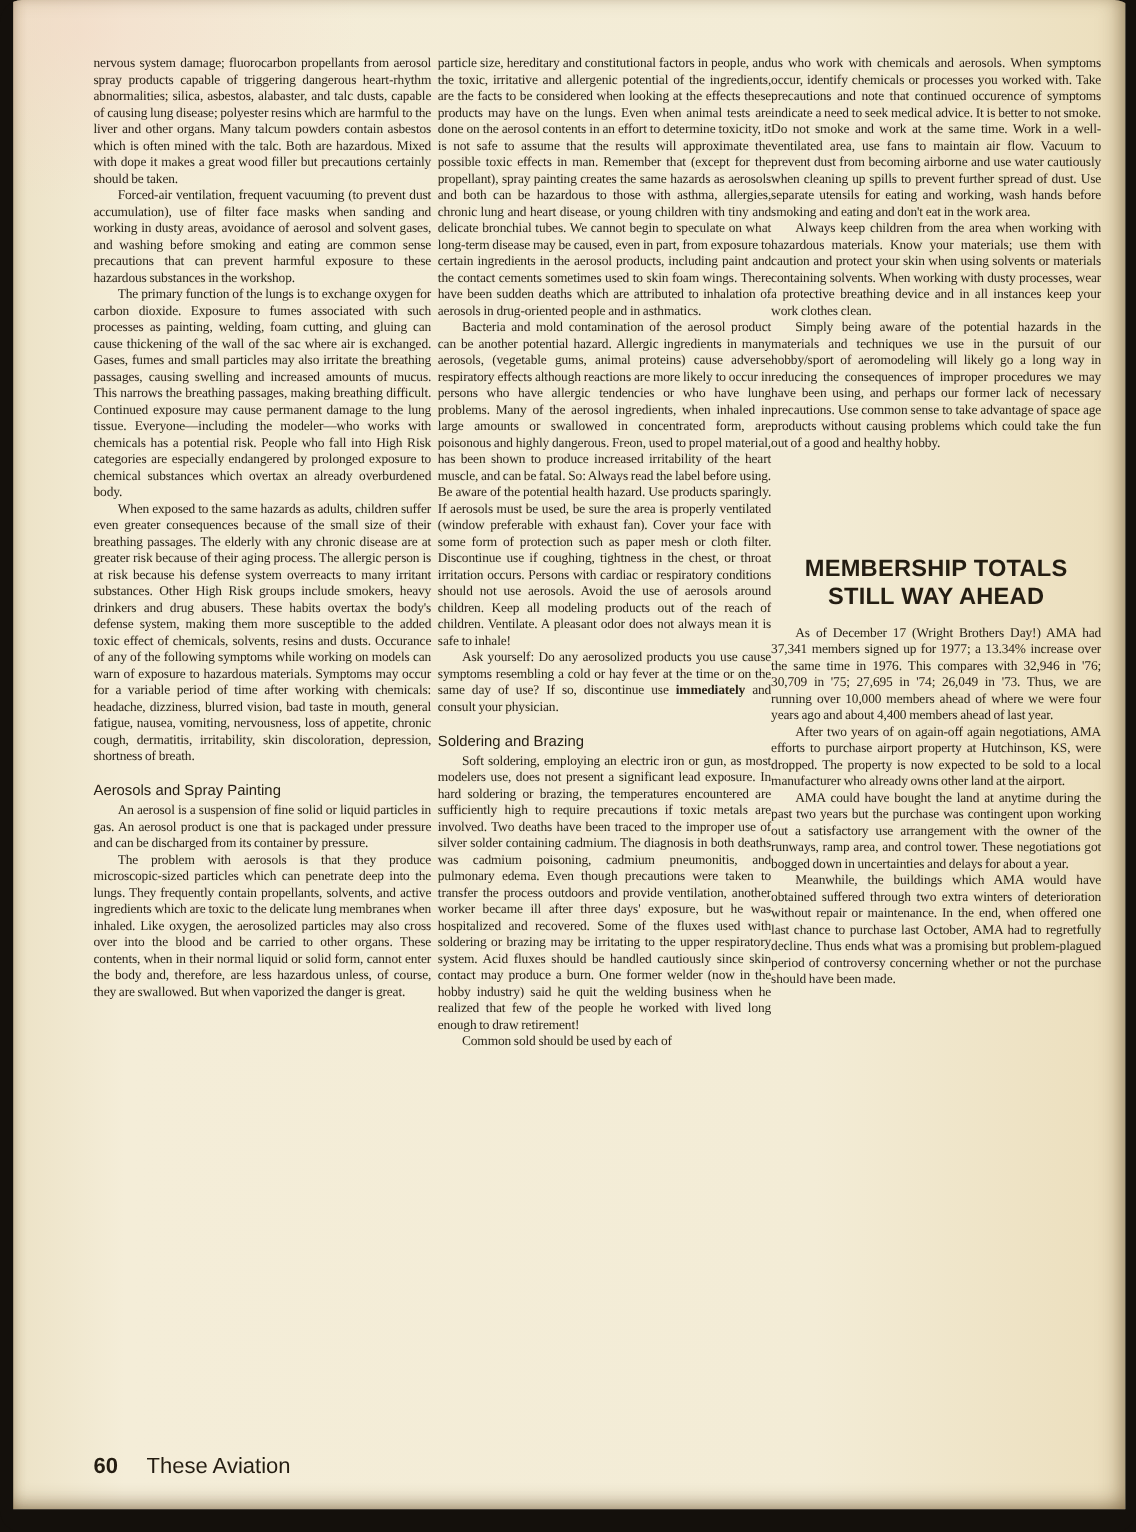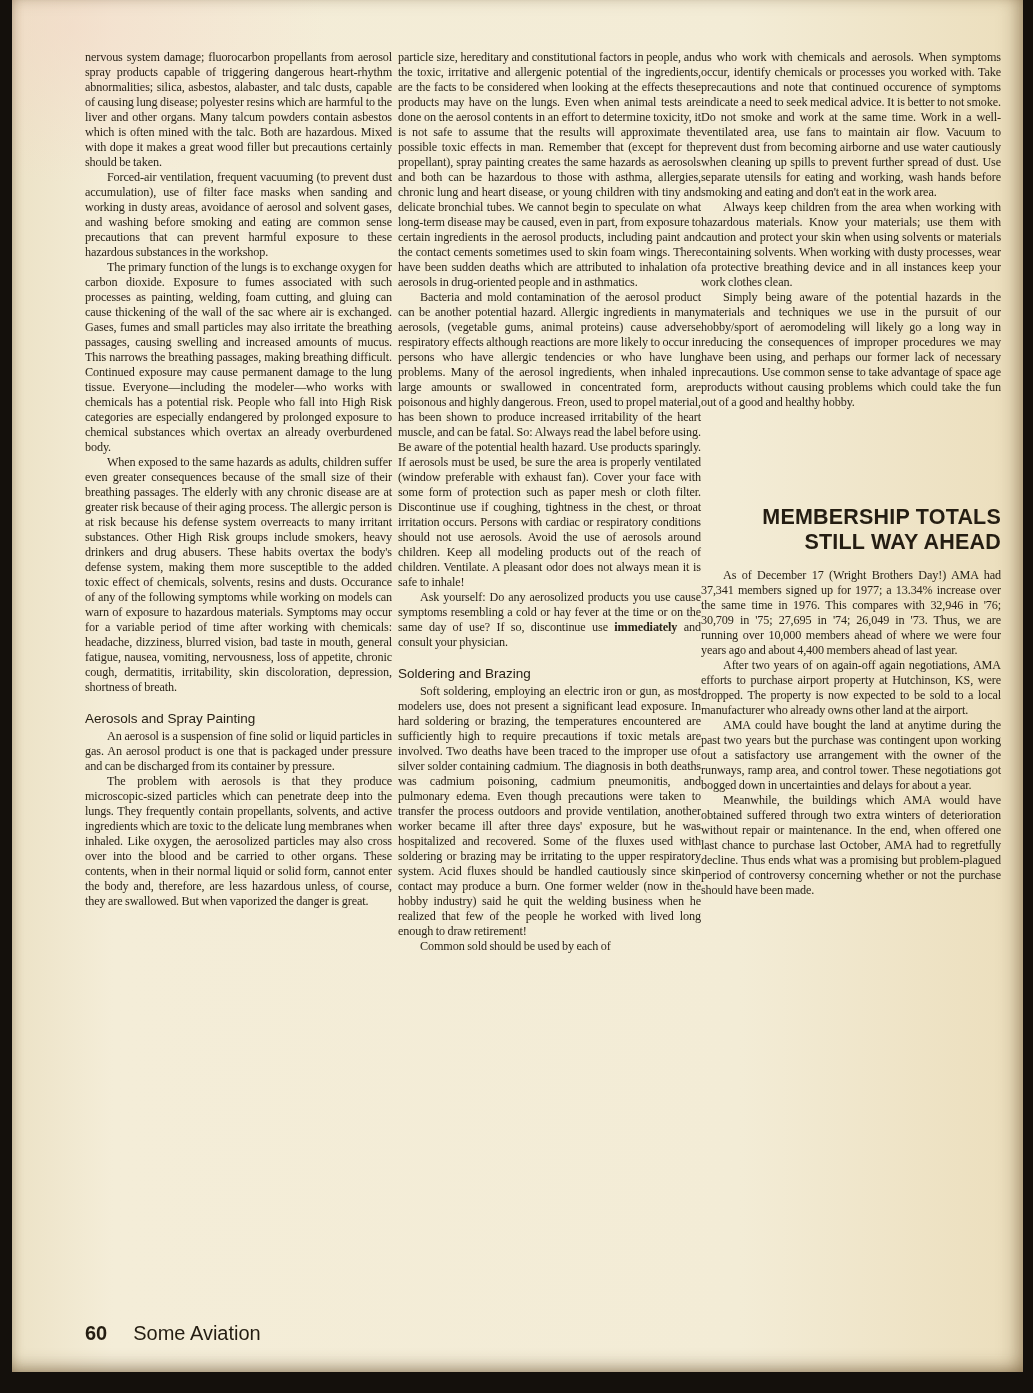--- a/index.html
+++ b/index.html
@@ -1,35 +1,35 @@
 <!DOCTYPE html>
 <html lang="en"><head>
 <meta charset="utf-8">
 <style>
   html,body{margin:0;padding:0;background:#14100c;}
   .scan{position:relative;width:1033px;height:1393px;background:#14100c;overflow:hidden;
-        font-family:"Liberation Serif",serif;}
+        font-family:"Liberation Serif",serif;border-radius:20px;}
   .paper{position:absolute;left:12px;top:0;width:1011px;height:1372px;
     background:
       radial-gradient(ellipse 420px 260px at 6% 2%, rgba(243,214,198,0.55), rgba(243,214,198,0) 60%),
       linear-gradient(90deg,#ece2c6 0%, #f4edd8 10%, #f3ecd6 72%, #ecdfbe 98%);
     box-shadow: inset -12px 0 20px -8px rgba(92,64,28,0.5),
                 inset 0 -12px 18px -8px rgba(92,64,28,0.45),
                 inset 5px 0 12px -6px rgba(92,64,28,0.35);}
   .col{position:absolute;top:50px;text-align:justify;font-size:12.2px;line-height:15px;
        letter-spacing:-0.12px;word-spacing:-0.4px;color:#2a2318;}
   .col1{left:73px;width:307px;}
   .col2{left:386px;width:303px;}
   .col3{left:689px;width:300px;}
   p.body{margin:0;text-indent:1.8em;}
   p.body.noindent{text-indent:0;}
   .col h3{font-family:"Liberation Sans",sans-serif;font-size:13.5px;font-weight:400;
           margin:16px 0 3px;text-align:left;color:#241d12;letter-spacing:0;word-spacing:0;}
   .col h2{font-family:"Liberation Sans",sans-serif;font-size:21.5px;line-height:25px;font-weight:700;
-          margin:95px 0 13px;text-align:right;white-space:pre-line;color:#241d12;
+          margin:95px 0 13px;text-align:center;white-space:pre-line;color:#241d12;
           letter-spacing:0.2px;word-spacing:0;}
   span.b{font-weight:bold;}
   .footer{position:absolute;left:73px;top:1322px;font-family:"Liberation Sans",sans-serif;color:#241d12;}
   .pageno{font-weight:bold;font-size:20px;}
   .mag{font-size:20px;margin-left:26px;}
 </style>
 </head>
 <body>
 
 <div class="scan">
@@ -56,16 +56,16 @@
         <p class="body">Always keep children from the area when working with hazardous materials. Know your materials; use them with caution and protect your skin when using solvents or materials containing solvents. When working with dusty processes, wear a protective breathing device and in all instances keep your work clothes clean.</p>
         <p class="body">Simply being aware of the potential hazards in the materials and techniques we use in the pursuit of our hobby/sport of aeromodeling will likely go a long way in reducing the consequences of improper procedures we may have been using, and perhaps our former lack of necessary precautions. Use common sense to take advantage of space age products without causing problems which could take the fun out of a good and healthy hobby.</p>
         <h2>MEMBERSHIP TOTALS
 STILL WAY AHEAD</h2>
         <p class="body">As of December 17 (Wright Brothers Day!) AMA had 37,341 members signed up for 1977; a 13.34% increase over the same time in 1976. This compares with 32,946 in '76; 30,709 in '75; 27,695 in '74; 26,049 in '73. Thus, we are running over 10,000 members ahead of where we were four years ago and about 4,400 members ahead of last year.</p>
         <p class="body">After two years of on again-off again negotiations, AMA efforts to purchase airport property at Hutchinson, KS, were dropped. The property is now expected to be sold to a local manufacturer who already owns other land at the airport.</p>
         <p class="body">AMA could have bought the land at anytime during the past two years but the purchase was contingent upon working out a satisfactory use arrangement with the owner of the runways, ramp area, and control tower. These negotiations got bogged down in uncertainties and delays for about a year.</p>
         <p class="body">Meanwhile, the buildings which AMA would have obtained suffered through two extra winters of deterioration without repair or maintenance. In the end, when offered one last chance to purchase last October, AMA had to regretfully decline. Thus ends what was a promising but problem-plagued period of controversy concerning whether or not the purchase should have been made.</p>
       </section>
     <footer class="footer">
-      <span class="pageno">60</span><span class="mag">Some Aviation</span>
+      <span class="pageno">60</span><span class="mag">These Aviation</span>
     </footer>
   </div>
 </div>
 
 </body></html>

